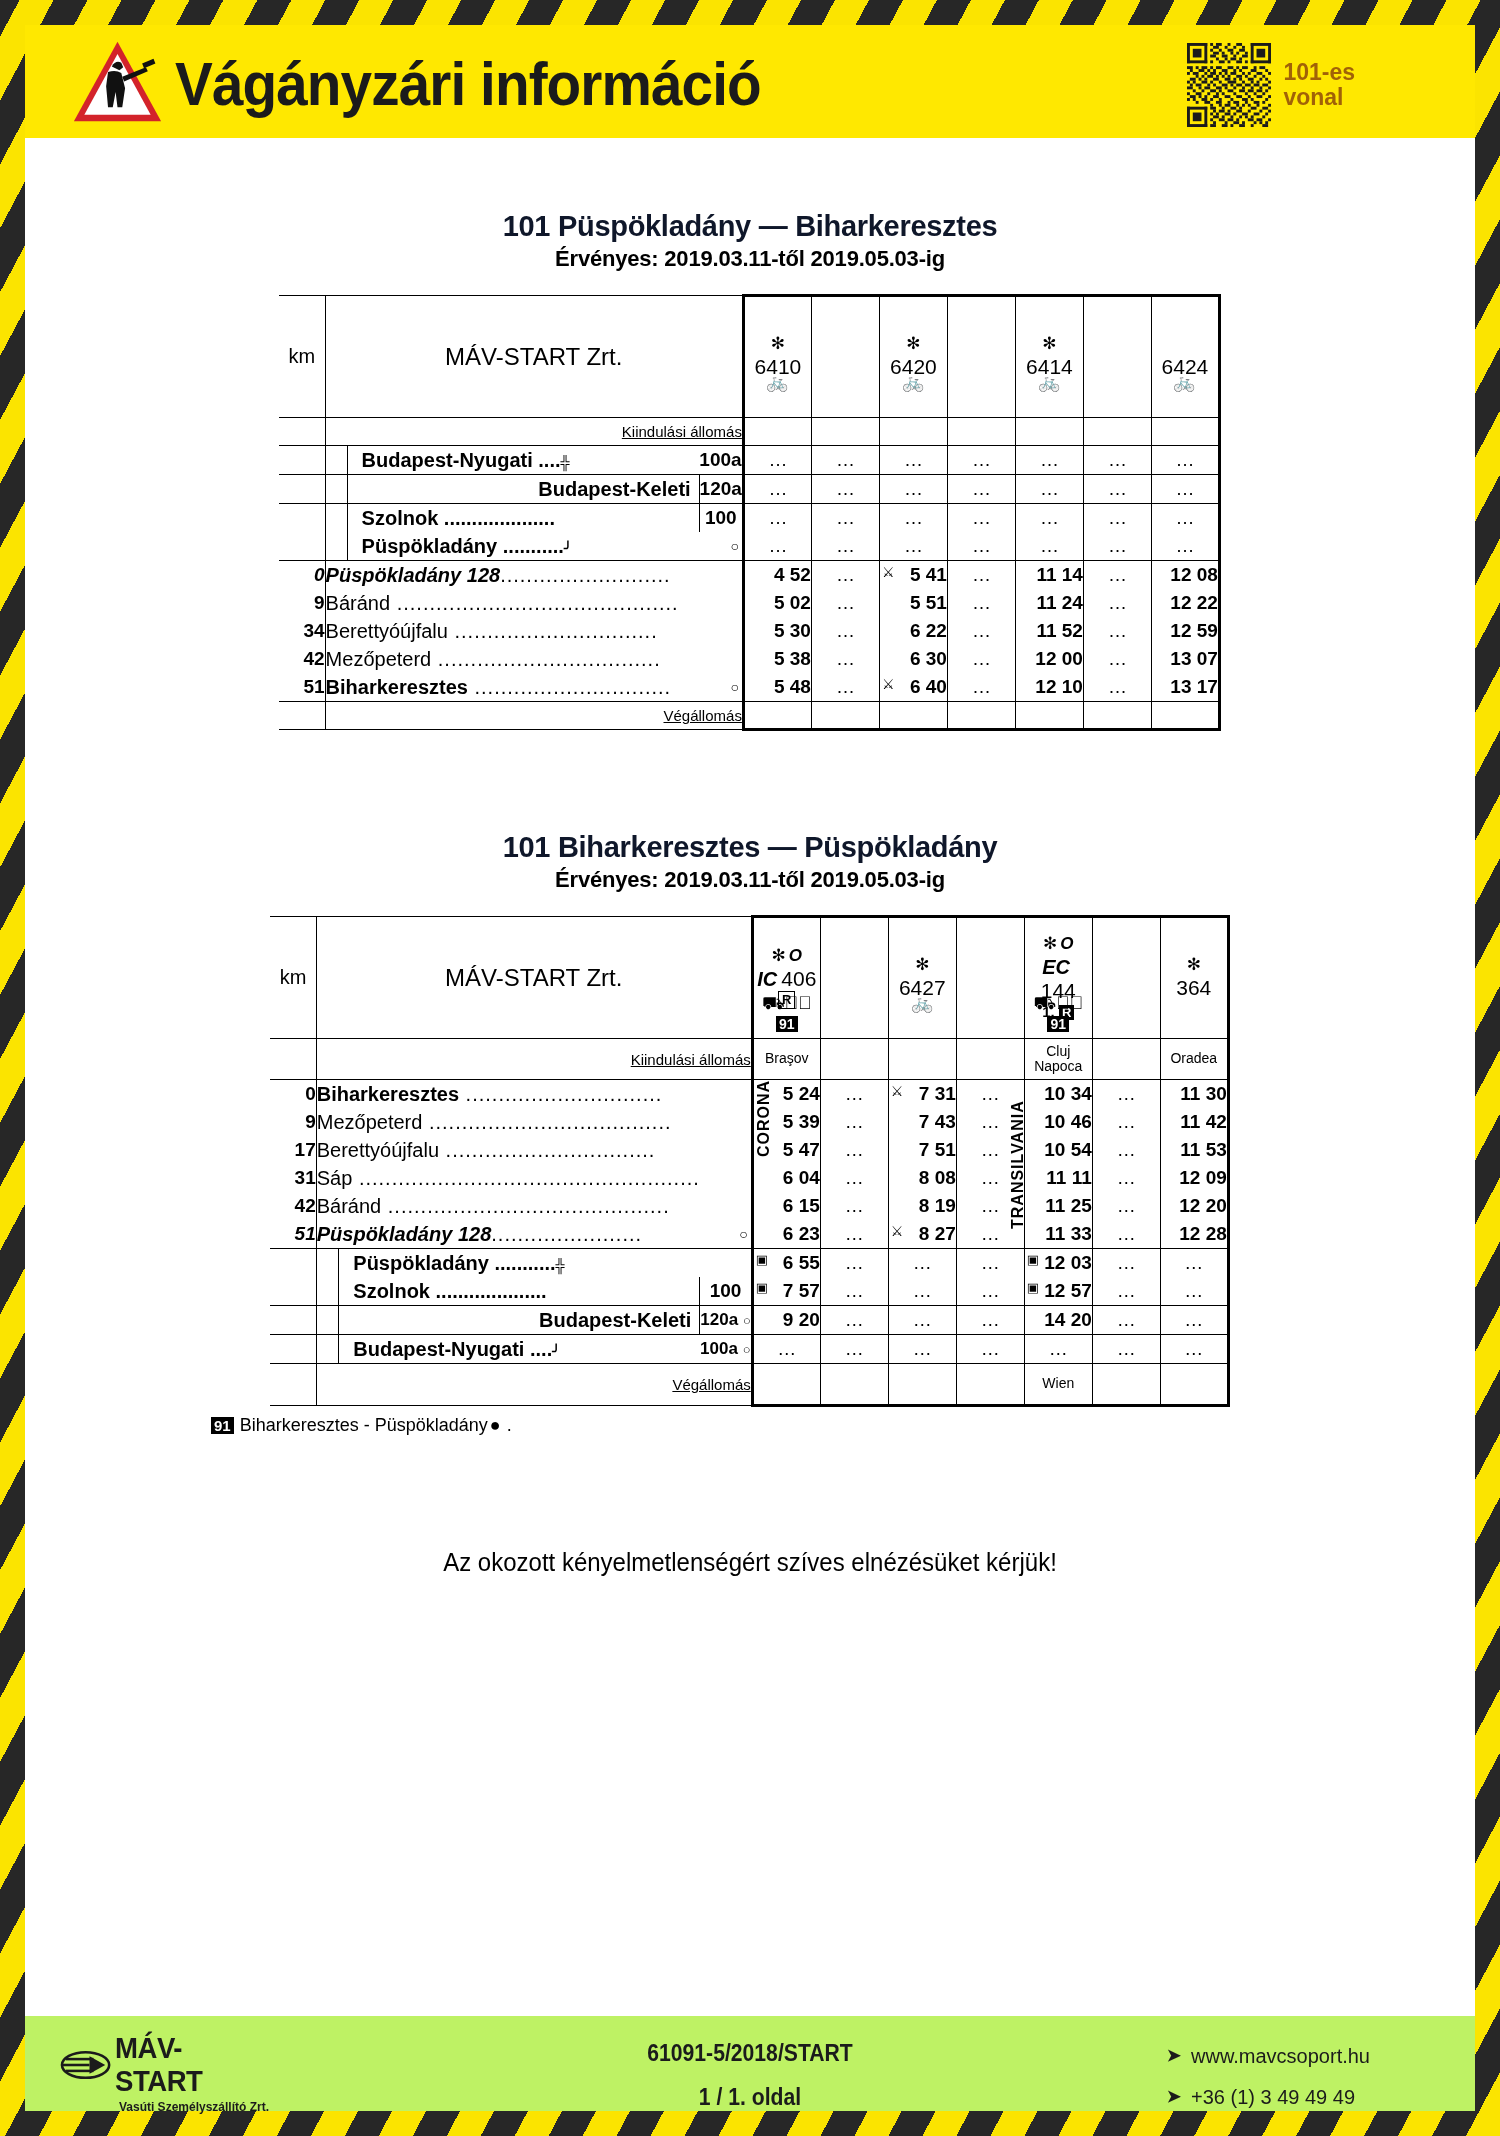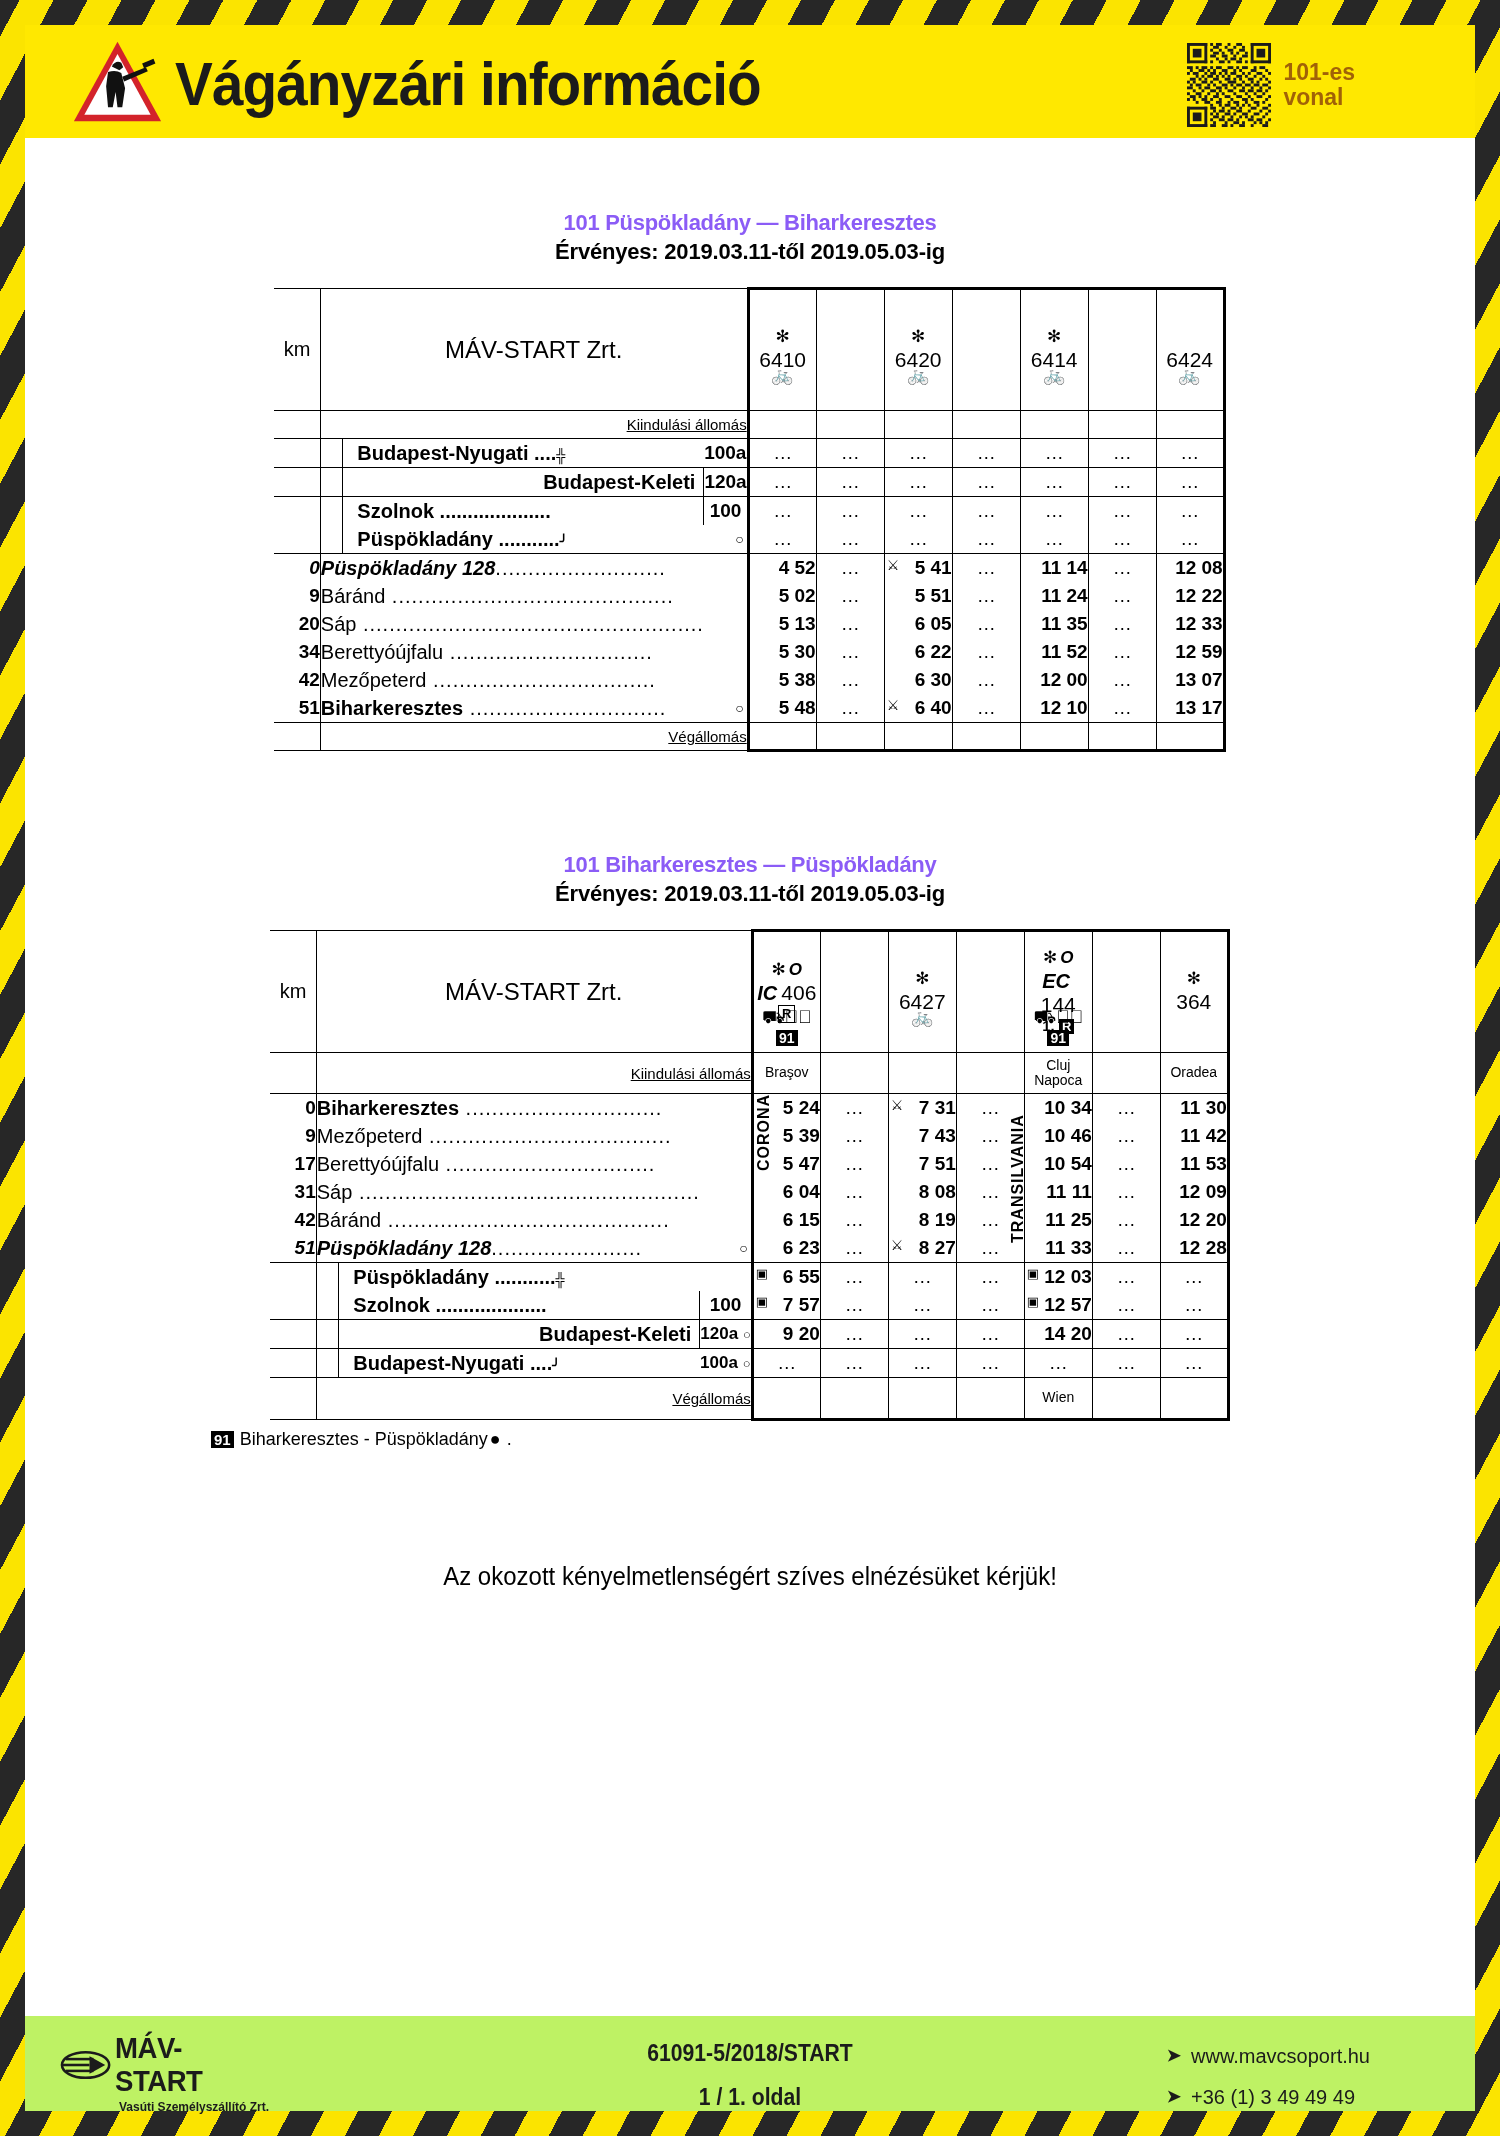--- a/index.html
+++ b/index.html
@@ -127,22 +127,22 @@
   
   .content {
     position: absolute;
     left: 25px; top: 138px; right: 25px; bottom: 120px;
     z-index: 2;
     overflow: hidden;
   }
 
   .tbl-title {
     text-align: center;
-    font-size: 22px; font-weight: bold;
-    color: #8b5cf6;
+    font-size: 29px; font-weight: bold;
+    color: #0f172a;
     letter-spacing: -0.3px;
   }
   .tbl-subtitle {
     text-align: center;
     font-size: 22px; font-weight: bold;
     color: #000;
     margin-top: 3px;
     letter-spacing: -0.2px;
   }
 
@@ -683,34 +683,20 @@
           <td></td>
           <td class="bLH row-data">5 02</td>
           <td class="bL row-data dotted">…</td>
           <td class="bL row-data">5 51</td>
           <td class="bL row-data dotted">…</td>
           <td class="bL row-data">11 24</td>
           <td class="bL row-data dotted">…</td>
           <td class="bL bRH row-data">12 22</td>
         </tr>
         <tr>
-          <td class="row-km">20</td>
-          <td class="bL row-name normal" colspan="2">
-            <span>Sáp</span><span class="dots"> ....................................................</span>
-          </td>
-          <td></td>
-          <td class="bLH row-data">5 13</td>
-          <td class="bL row-data dotted">…</td>
-          <td class="bL row-data">6 05</td>
-          <td class="bL row-data dotted">…</td>
-          <td class="bL row-data">11 35</td>
-          <td class="bL row-data dotted">…</td>
-          <td class="bL bRH row-data">12 33</td>
-        </tr>
-        <tr>
           <td class="row-km">34</td>
           <td class="bL row-name normal" colspan="2">
             <span>Berettyóújfalu</span><span class="dots"> ...............................</span>
           </td>
           <td></td>
           <td class="bLH row-data">5 30</td>
           <td class="bL row-data dotted">…</td>
           <td class="bL row-data">6 22</td>
           <td class="bL row-data dotted">…</td>
           <td class="bL row-data">11 52</td>

